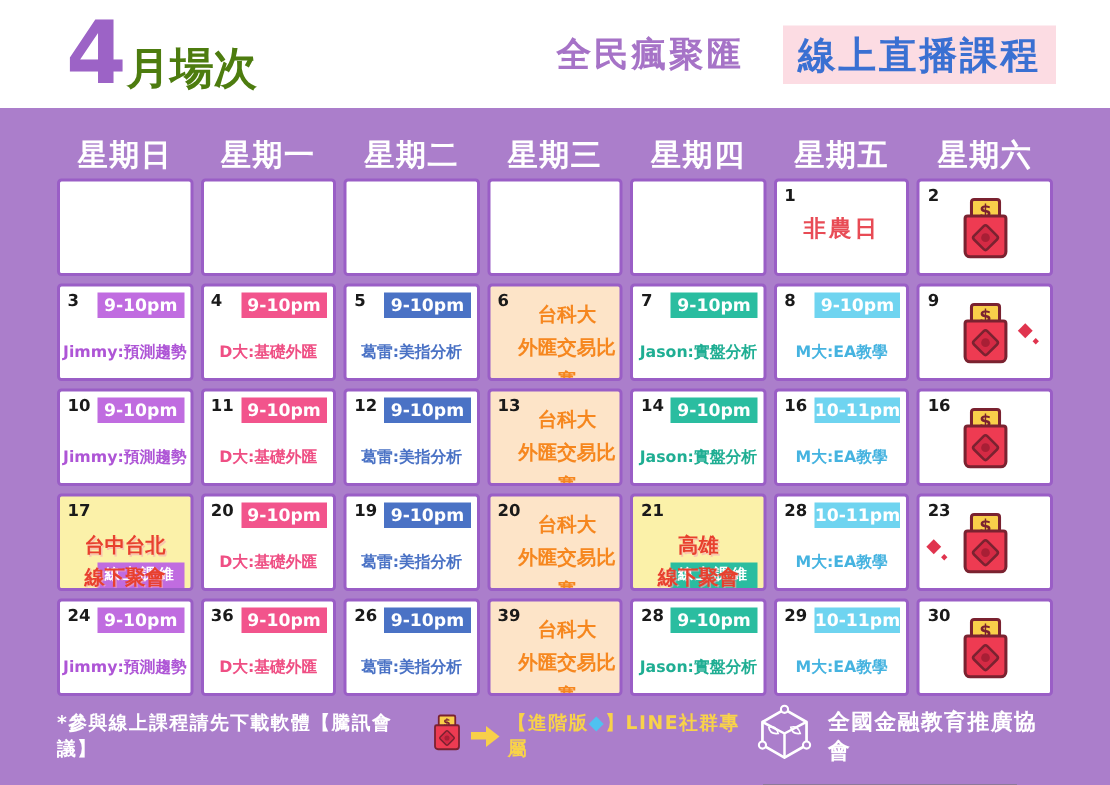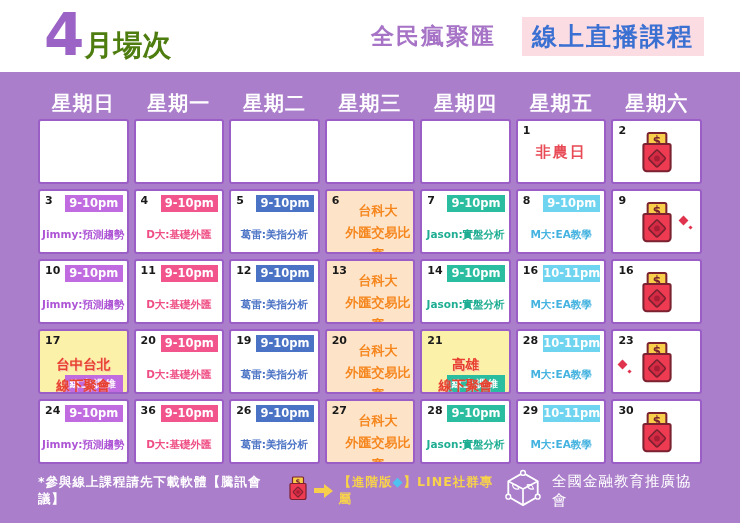--- a/index.html
+++ b/index.html
@@ -82,21 +82,21 @@
   .footer-note { color:#ffffff; font-size:12.5px; font-weight:bold; letter-spacing:1px; }
   .footer-gold { color:#f8d24a; font-size:12.5px; font-weight:bold; letter-spacing:1px; }
   .gem { color:#4fc2f0; font-size:13px; }
   .arrow-icon { display:inline-flex; align-items:center; }
   .arrow-icon .bar { width:10px; height:5px; background:#f8cf4a; }
   .arrow-icon .head {
     width:0; height:0; border-left:9px solid #f8cf4a;
     border-top:7px solid transparent; border-bottom:7px solid transparent;
   }
   .footer-right { display:flex; align-items:center; gap:8px; }
-  .org-name { color:#ffffff; font-size:14.5px; font-weight:normal; letter-spacing:1px; }
+  .org-name { color:#ffffff; font-size:14.5px; font-weight:bold; letter-spacing:1px; }
 </style>
 </head>
 <body>
 
 <div class="page">
 
   <div class="header">
     <div class="title-group">
       <span class="title-num">4</span>
       <span class="title-suffix">月場次</span>
@@ -294,21 +294,21 @@
         <span class="daynum">36</span>
         <div class="badge" style="background: rgb(242, 84, 140);">9-10pm</div>
         <div class="speaker" style="color: rgb(239, 79, 132);">D大:基礎外匯</div>
       </div>
       <div class="cell">
         <span class="daynum">26</span>
         <div class="badge" style="background: rgb(74, 114, 197);">9-10pm</div>
         <div class="speaker" style="color: rgb(74, 114, 197);">葛雷:美指分析</div>
       </div>
       <div class="cell comp">
-        <span class="daynum">27</span>
+        <span class="daynum">39</span>
         <div class="comp-lines">
           <div>台科大</div>
           <div>外匯交易比賽</div>
         </div>
       </div>
       <div class="cell">
         <span class="daynum">28</span>
         <div class="badge" style="background: rgb(42, 189, 160);">9-10pm</div>
         <div class="speaker" style="color: rgb(31, 174, 147);">Jason:實盤分析</div>
       </div>

